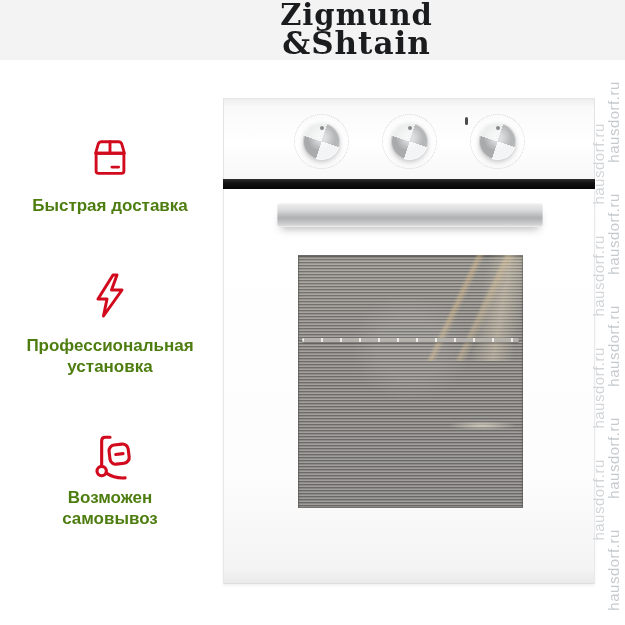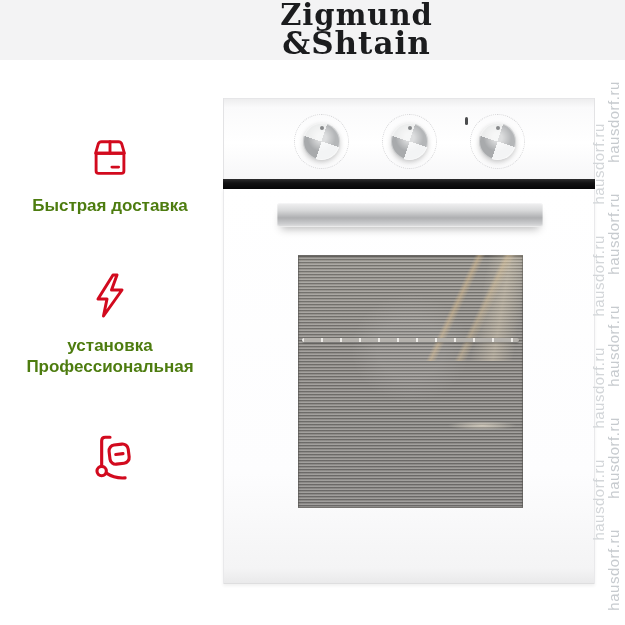--- a/index.html
+++ b/index.html
@@ -92,36 +92,40 @@
   </div>
 </div>
 
 <div class="badge" id="badge2">
   <div class="icon-wrap">
     <svg width="34" height="48" viewBox="0 0 32 48" fill="none" stroke="#d20a1e" stroke-width="3" stroke-linecap="round" stroke-linejoin="round">
       <path d="M19 3 L4 27 H13 L9.5 44 L28 18 H17.5 L23 3 Z"></path>
     </svg>
   </div>
   <div class="label">
+    <div>Профессиональная</div>
     <div>установка</div>
-    <div>Профессиональная</div>
   </div>
 </div>
 
 <div class="badge" id="badge3">
   <div class="icon-wrap">
     <svg width="50" height="50" viewBox="0 0 48 48" fill="none" stroke="#d20a1e" stroke-width="3" stroke-linecap="round" stroke-linejoin="round">
       <path d="M24 5 h-4.5 Q16 5 16 8.5 V31.5"></path>
       <circle cx="16" cy="37.5" r="4.5"></circle>
       <path d="M20.5 39.5 Q28.5 44.8 38.5 44"></path>
       <g transform="rotate(-7 32.75 21.25)">
         <rect x="23.5" y="12" width="18.5" height="18.5" rx="5.5"></rect>
         <line x1="29.5" y1="21.25" x2="36.5" y2="21.25"></line>
       </g>
     </svg>
+  </div>
+  <div class="label">
+    <div>Возможен</div>
+    <div>самовывоз</div>
   </div>
 </div>
 
 <div class="oven">
   <div class="control-panel">
     <div class="knob k1"></div>
     <div class="knob k2"></div>
     <div class="knob k3"></div>
     <div class="indicator"></div>
   </div>

